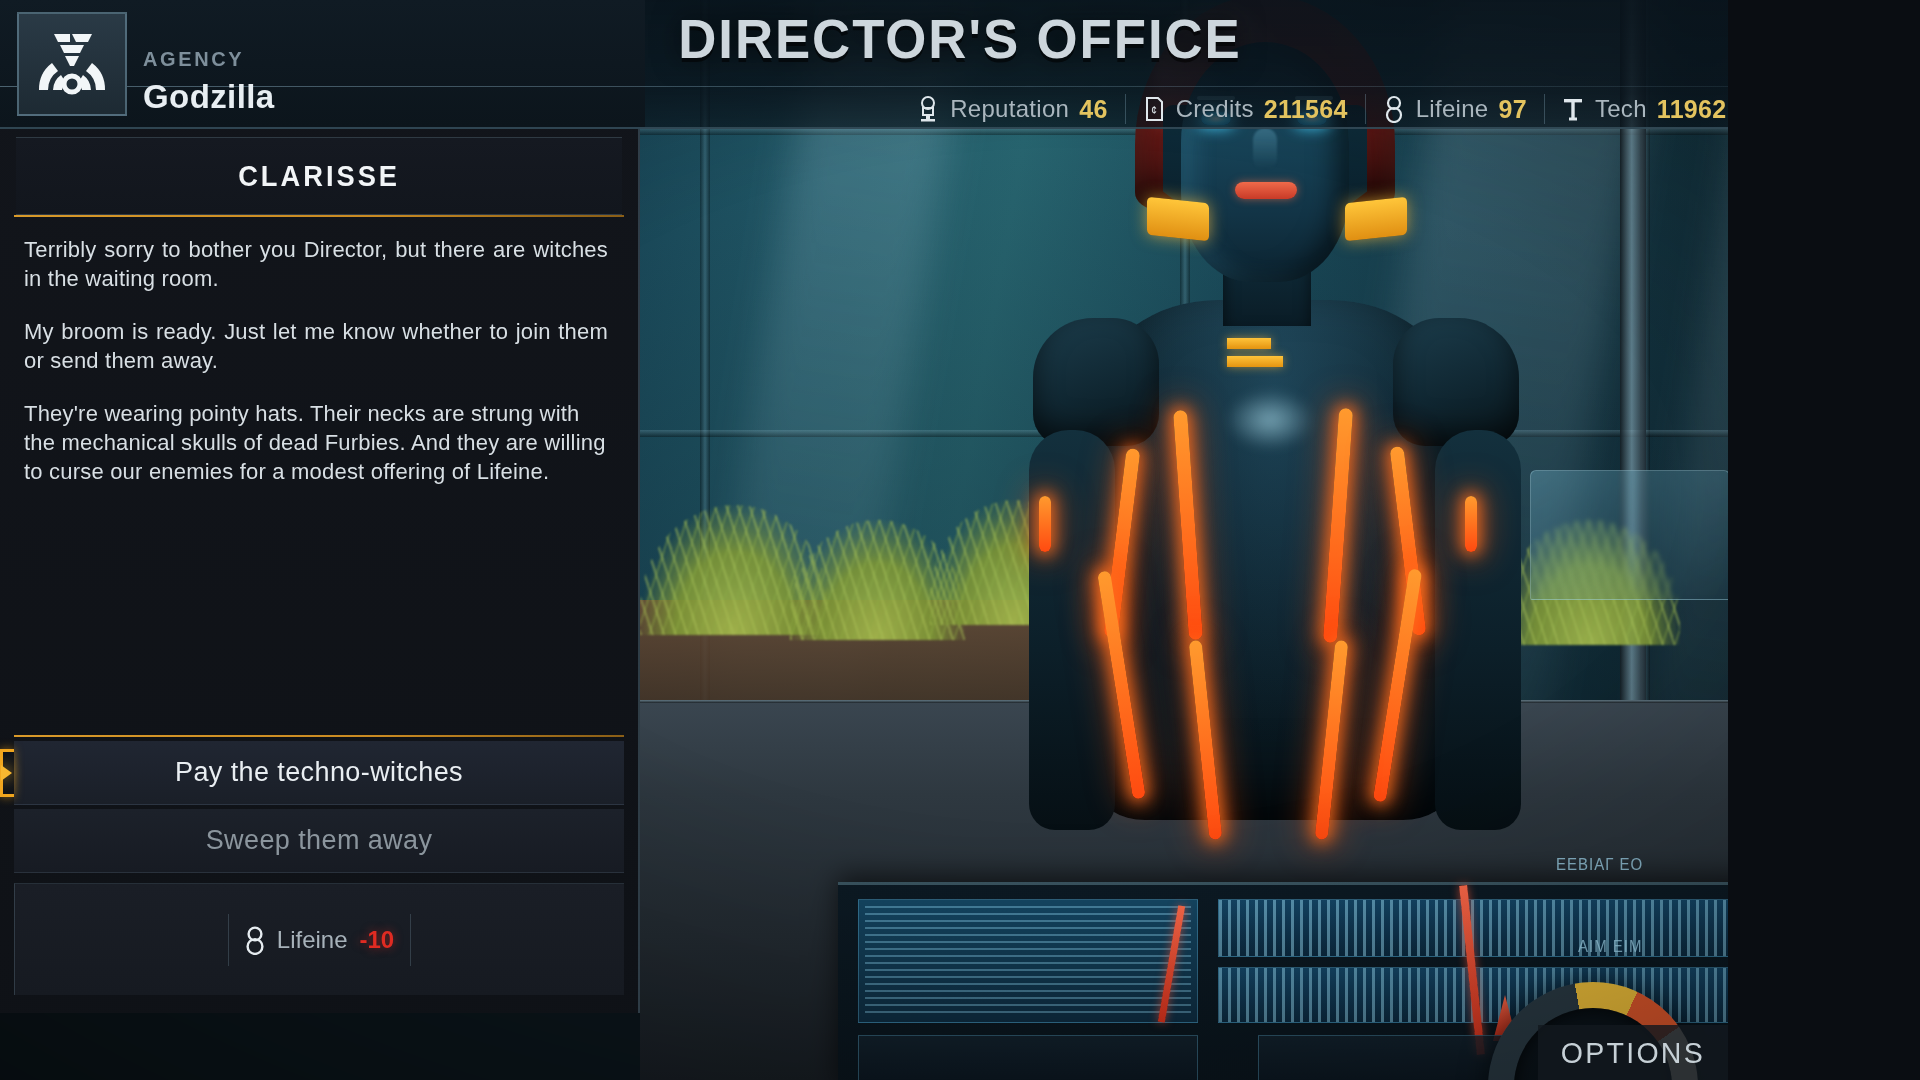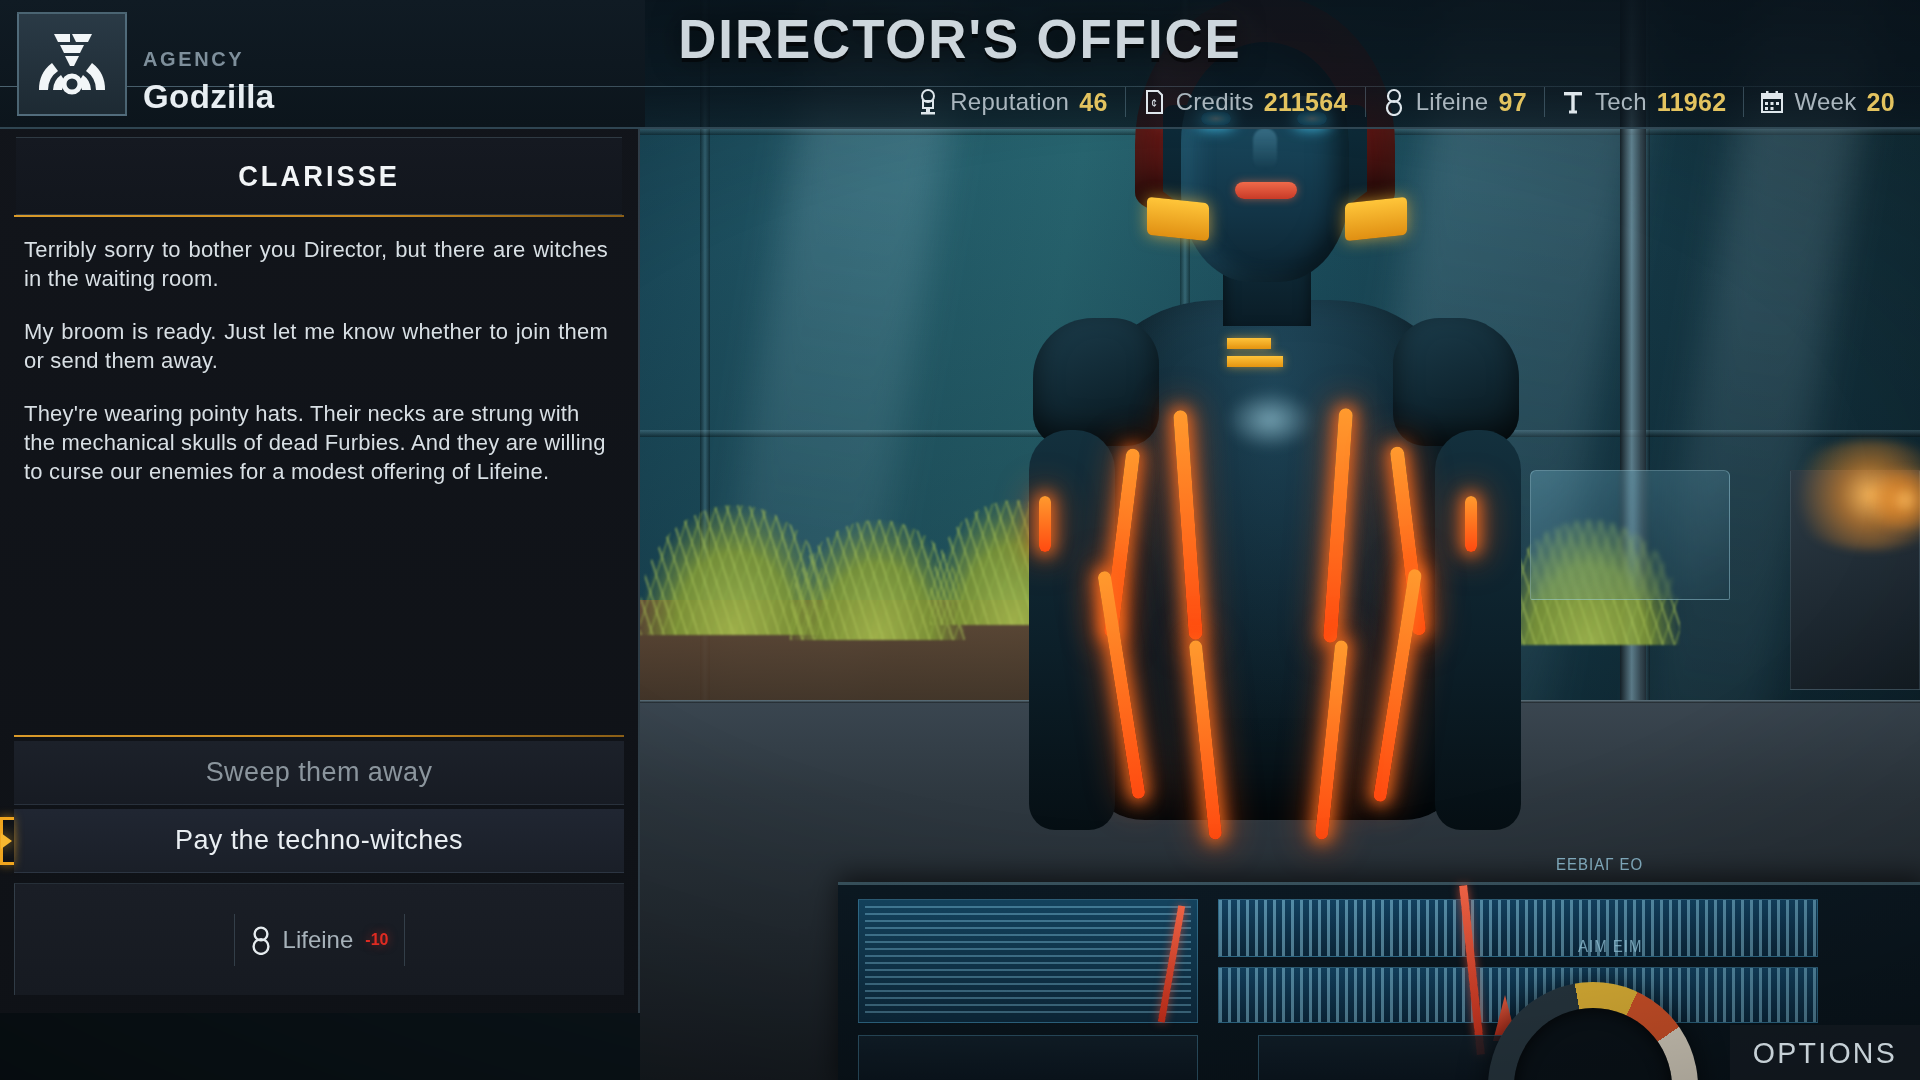--- a/index.html
+++ b/index.html
@@ -2,21 +2,21 @@
 <html><head>
 <meta charset="utf-8">
 <style>
   * { margin:0; padding:0; box-sizing:border-box; }
   html, body {
     width:1920px; height:1080px; overflow:hidden;
     background:#0a0d12;
     font-family:"Liberation Sans", sans-serif;
     -webkit-font-smoothing:antialiased;
   }
-  #app { position:relative; width:1920px; height:1080px; overflow:hidden; }
+  #app { position:relative; width:1728px; height:1080px; overflow:hidden; }
 
   
   .scene { position:absolute; inset:0; overflow:hidden; background:#0c171d; }
   .scene-sky {
     position:absolute; left:640px; top:0; right:0; bottom:0;
     background:
       linear-gradient(178deg, rgba(10,30,42,.0) 0%, rgba(6,18,26,.35) 60%, rgba(4,10,16,.8) 100%),
       linear-gradient(100deg, #1b4c5e 0%, #24606f 18%, #2a6b76 32%, #1d5262 50%, #17404f 68%, #143440 85%, #102a34 100%);
   }
   
@@ -261,21 +261,21 @@
 
   .scene-title {
     position:absolute; left:0; right:0; top:7px;
     text-align:center; font-size:55px; font-weight:700;
     letter-spacing:2px; color:#cdd6dc;
     text-shadow:0 4px 0 rgba(0,0,0,.55), 0 0 28px rgba(0,0,0,.8);
     transform:scaleX(.96);
   }
 
   .resbar {
-    position:absolute; right:8px; top:83px;
+    position:absolute; right:8px; top:90px;
     display:flex; align-items:center; height:46px;
     transform:translateY(-4px);
     justify-content:space-between;
   }
   .res {
     display:flex; align-items:center; gap:10px;
     padding:0 17px; height:42px; position:relative;
   }
   .res + .res:before {
     content:''; position:absolute; left:0; top:6px; bottom:6px; width:1px;
@@ -352,21 +352,21 @@
     display:flex; align-items:center; justify-content:center;
   }
   .cost {
     display:flex; align-items:center; gap:12px;
     padding:0 16px; border-left:1px solid rgba(150,185,205,.22);
     border-right:1px solid rgba(150,185,205,.22);
     height:52px;
   }
   .cost-icon { color:#e6ecf0; display:flex; align-items:center; }
   .cost-name { font-size:24px; color:#a7b2ba; }
-  .cost-val  { font-size:16px; font-weight:700; color:#e02b22; text-shadow:0 0 10px rgba(224,43,34,.55);text-align:right; }
+  .cost-val  { font-size:24px; font-weight:700; color:#e02b22; text-shadow:0 0 10px rgba(224,43,34,.55);text-align:right; }
 
   
   .options-btn {
     position:absolute; right:0; bottom:0; width:190px; height:55px;
     background:rgba(18,24,30,.82);
     display:flex; align-items:center; justify-content:center;
     z-index:30;
   }
   .options-label {
     font-size:30px; letter-spacing:2.4px; color:#c6d0d6; font-weight:400;
@@ -576,27 +576,27 @@
 
     <div class="panel-body">
       <p class="para">Terribly sorry to bother you Director, but there are witches in the waiting room.</p>
       <p class="para">My broom is ready. Just let me know whether to join them or send them away.</p>
       <p class="para">They're wearing pointy hats. Their necks are strung with the mechanical skulls of dead Furbies. And they are willing to curse our enemies for a modest offering of Lifeine.</p>
     </div>
 
     <div class="choices">
       <div class="choice-rule"></div>
 
-      <div class="choice dim">
-        <span class="choice-label">Sweep them away</span>
-      </div>
-
       <div class="choice selected">
         <span class="choice-marker"></span>
         <span class="choice-label">Pay the techno-witches</span>
+      </div>
+
+      <div class="choice dim">
+        <span class="choice-label">Sweep them away</span>
       </div>
 
       <div class="cost-box">
         <div class="cost">
           <span class="cost-icon">
             <svg width="20" height="30" viewBox="0 0 20 30">
               <circle cx="10" cy="9" r="6.4" fill="none" stroke="#e6ecf0" stroke-width="2.4"></circle>
               <circle cx="10" cy="21.5" r="7.4" fill="none" stroke="#e6ecf0" stroke-width="2.4"></circle>
             </svg>
           </span>

